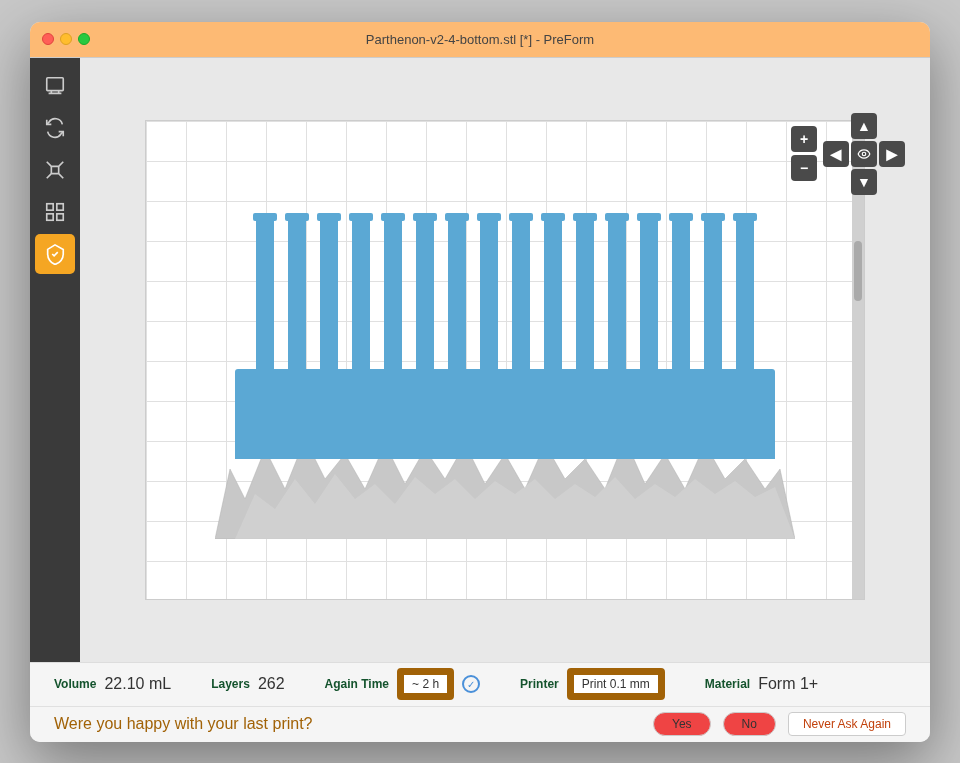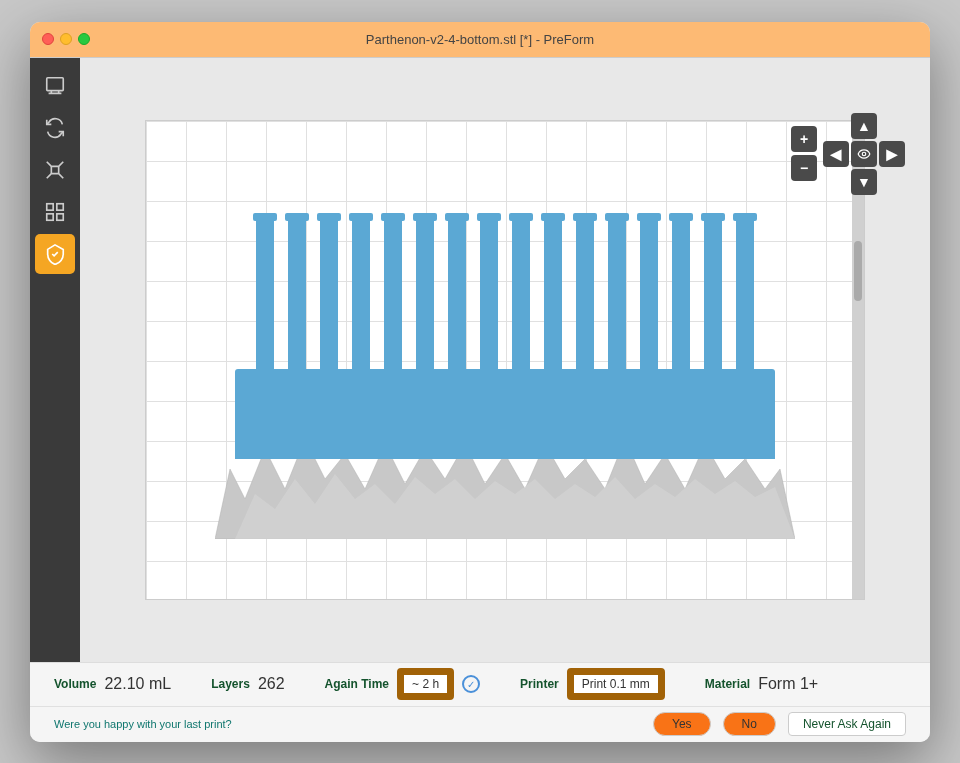--- a/index.html
+++ b/index.html
@@ -310,42 +310,42 @@
 
     .feedback-row {
       height: 35px;
       display: flex;
       align-items: center;
       padding: 0 24px;
       gap: 12px;
     }
 
     .feedback-text {
-      font-size: 11px;
-      color: #0f766e;
+      font-size: 16px;
+      color: #a16207;
       flex: 1;
     }
 
     .feedback-btn {
       padding: 4px 18px;
       border: 1px solid #ccc;
       border-radius: 12px;
-      background: #f97316;
+      background: #ef4444;
       font-size: 12px;
       color: #333;
       cursor: pointer;
     }
 
     .never-ask-btn {
       padding: 4px 14px;
       border: 1px solid #ccc;
       border-radius: 4px;
       background: white;
       font-size: 12px;
-      color: #14532d;
+      color: #c2410c;
       cursor: pointer;
       margin-left: auto;
     }
 
     
     .support-svg {
       position: absolute;
       bottom: 0;
       left: 0;
       width: 100%;

